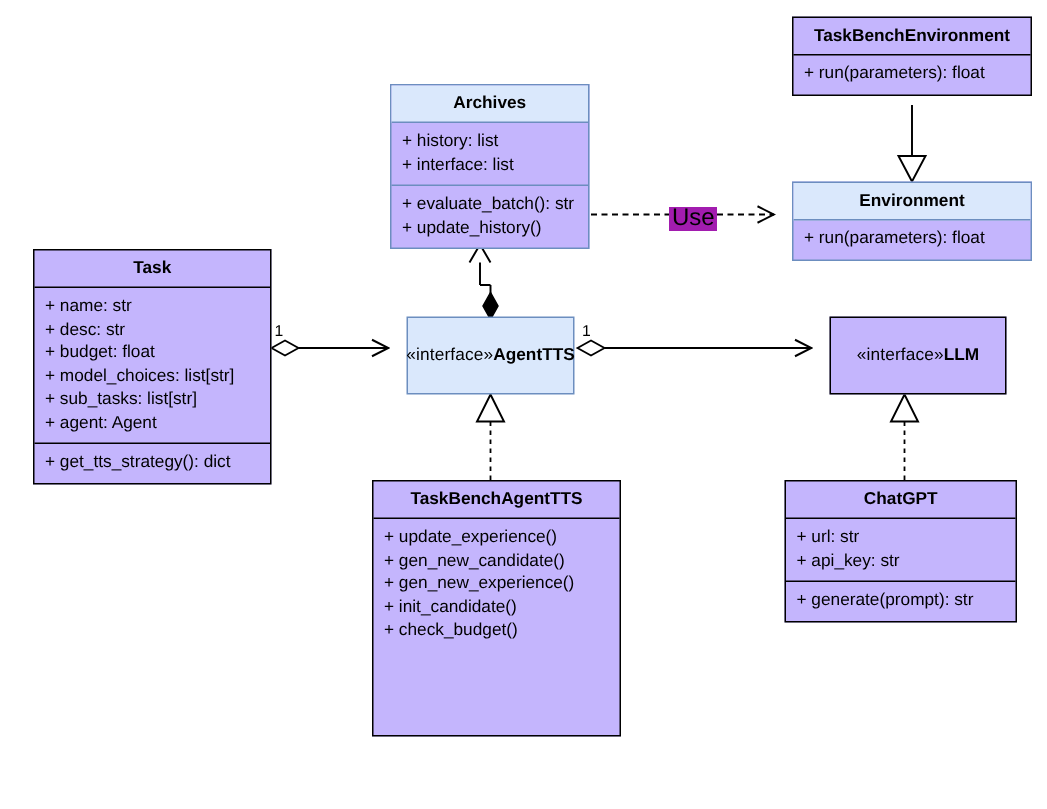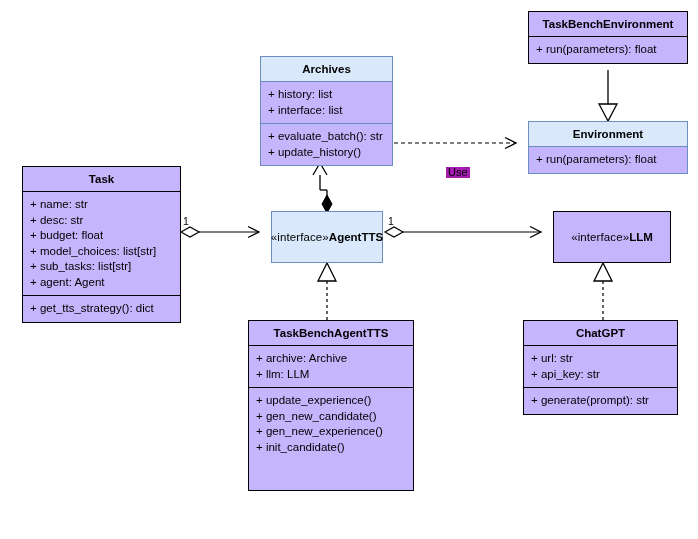--- a/index.html
+++ b/index.html
@@ -101,28 +101,27 @@
     flex-direction: row;
     align-items: center;
     justify-content: center;
     padding: 0;
   }
   #class-tbagenttts .uml-section.ops { min-height: 86px; }
 
   
   .edge-label {
     position: absolute;
-    font-size: 11px;
+    font-size: 16px;
     color: #000000;
     background: #a21caf;
     padding: 0 2px;
     z-index: 6;
     line-height: 1;
     white-space: nowrap;
-    margin-top: 29px;
   }
   .mult-label {
     position: absolute;
     font-size: 10.5px;
     color: #000000;
     z-index: 6;
     line-height: 1;
     white-space: nowrap;
   }
   #label-use  { left: 446px; top: 138px; }
@@ -246,29 +245,26 @@
     <div class="uml-header">
       <span class="stereo">«interface»</span>
       <span>LLM</span>
     </div>
   </div>
 
   <div class="uml-class" id="class-tbagenttts">
     <div class="uml-header">
       <span>TaskBenchAgentTTS</span>
     </div>
-    <div class="uml-section attrs">
-      <div class="member">+ archive: Archive</div>
-      <div class="member">+ llm: LLM</div>
-    </div>
     <div class="uml-section ops">
       <div class="member">+ update_experience()</div>
       <div class="member">+ gen_new_candidate()</div>
       <div class="member">+ gen_new_experience()</div>
       <div class="member">+ init_candidate()</div>
+      <div class="member">+ check_budget()</div>
     </div>
   </div>
 
   <div class="uml-class" id="class-chatgpt">
     <div class="uml-header">
       <span>ChatGPT</span>
     </div>
     <div class="uml-section attrs">
       <div class="member">+ url: str</div>
       <div class="member">+ api_key: str</div>

